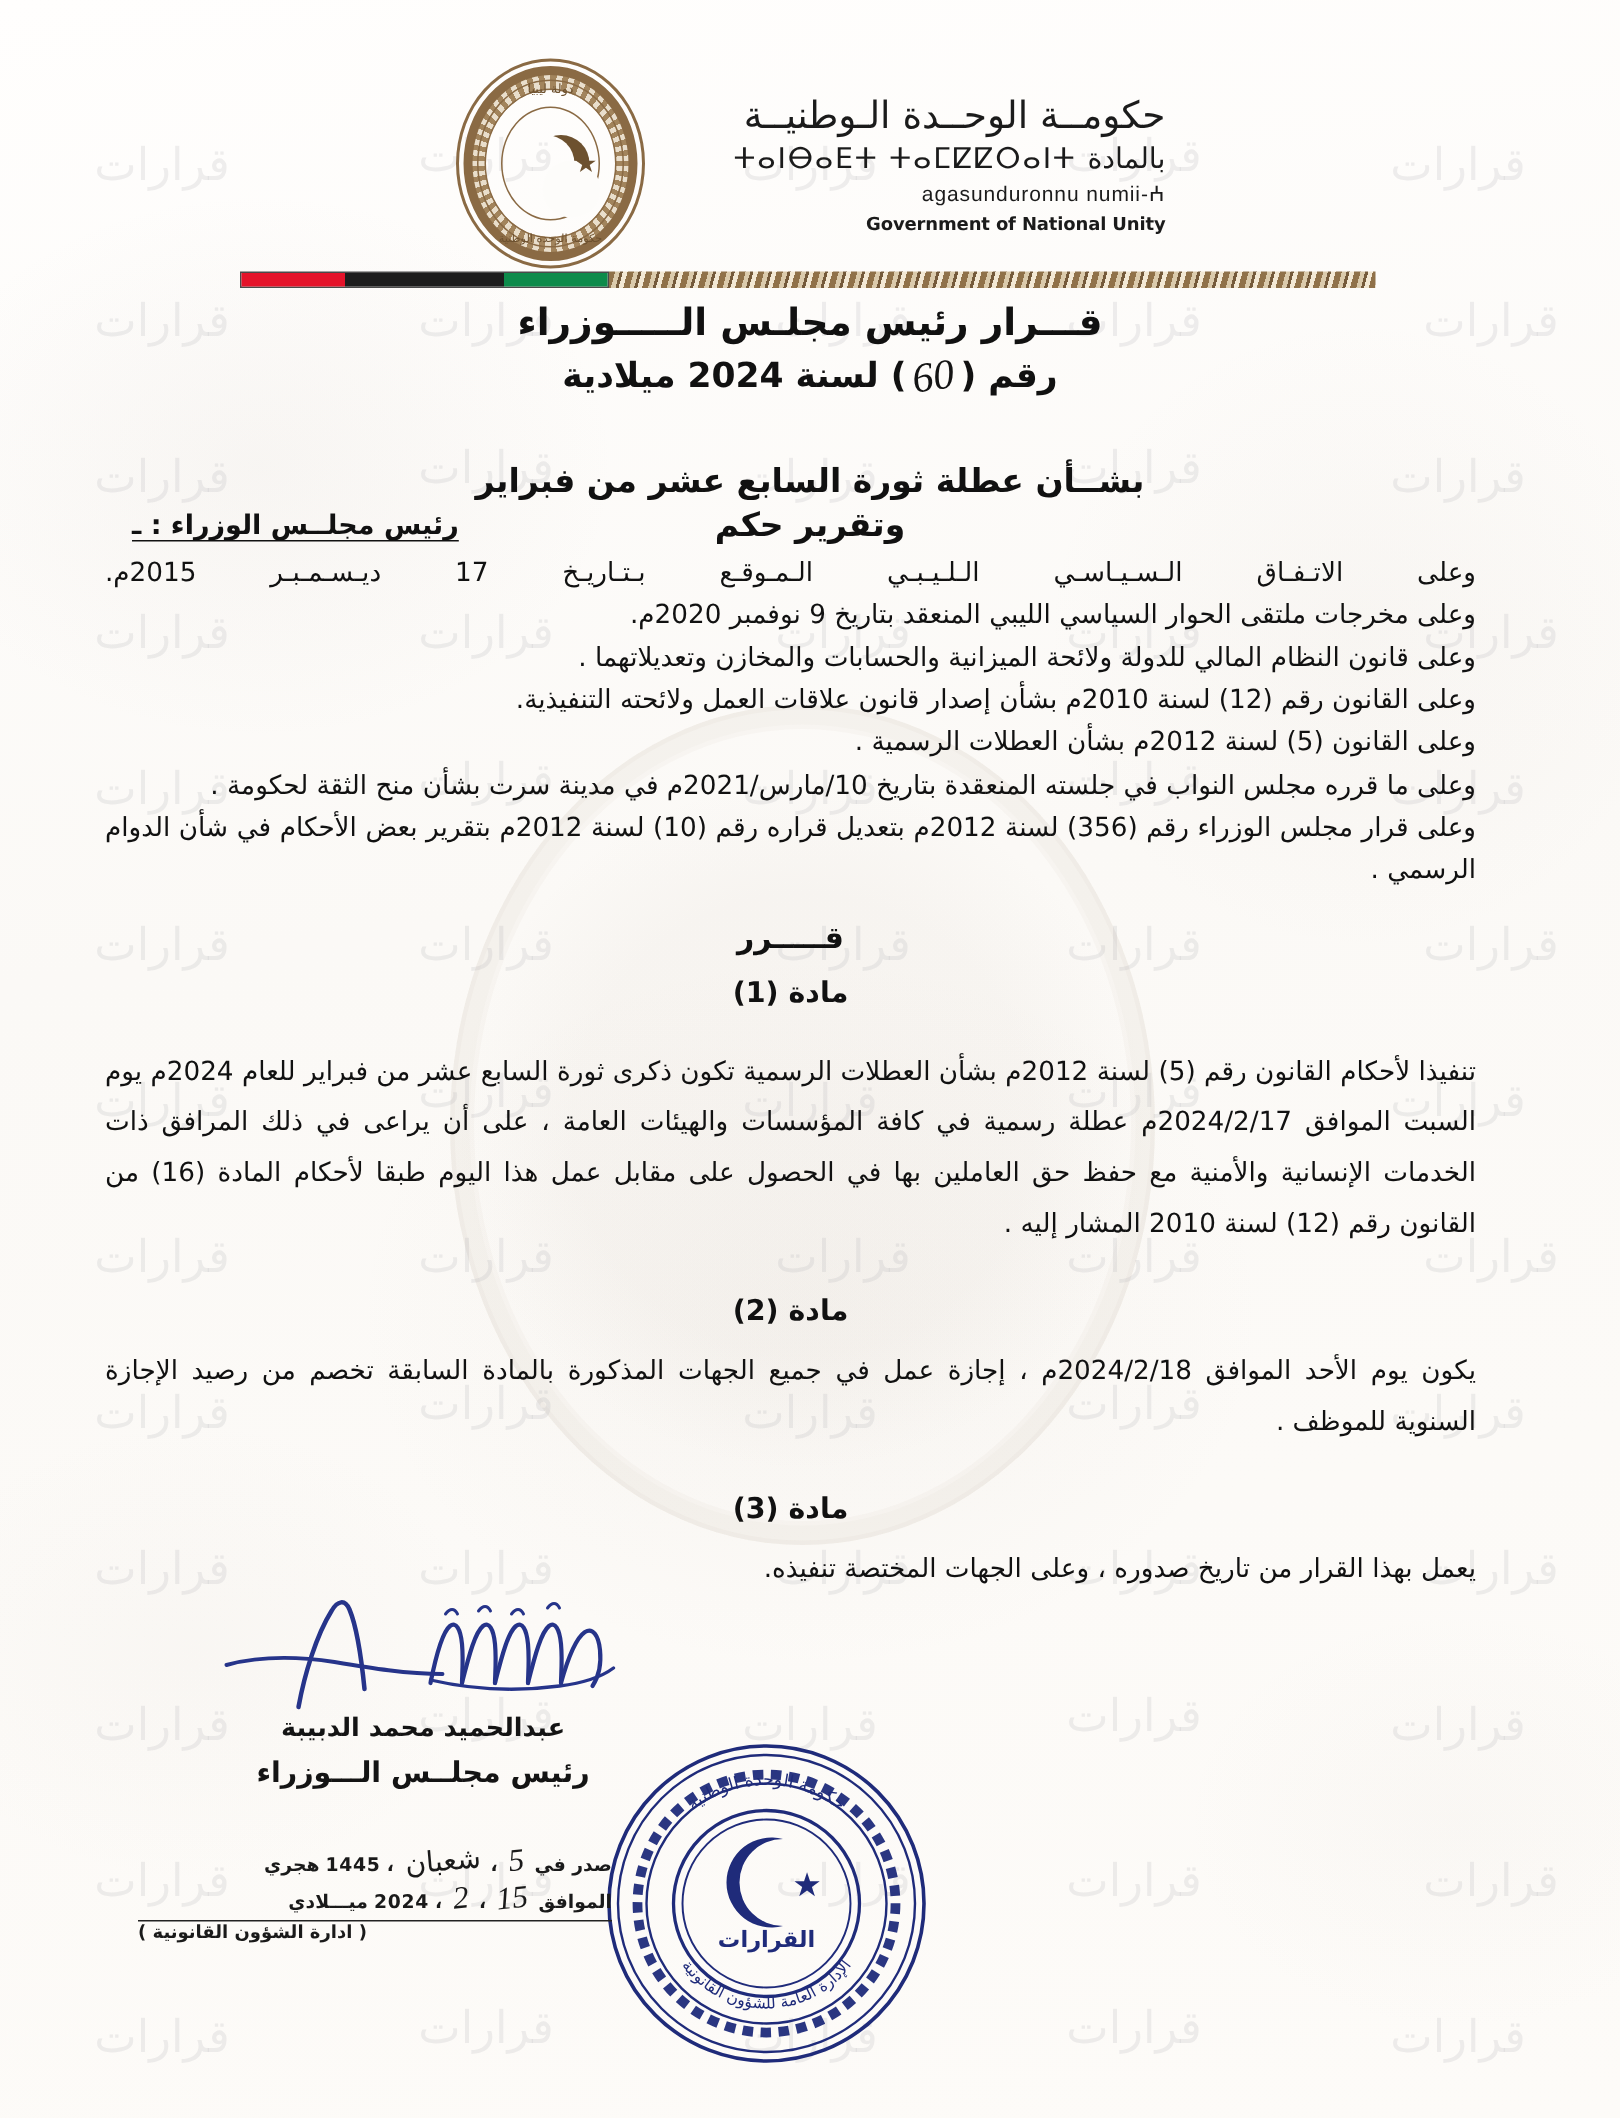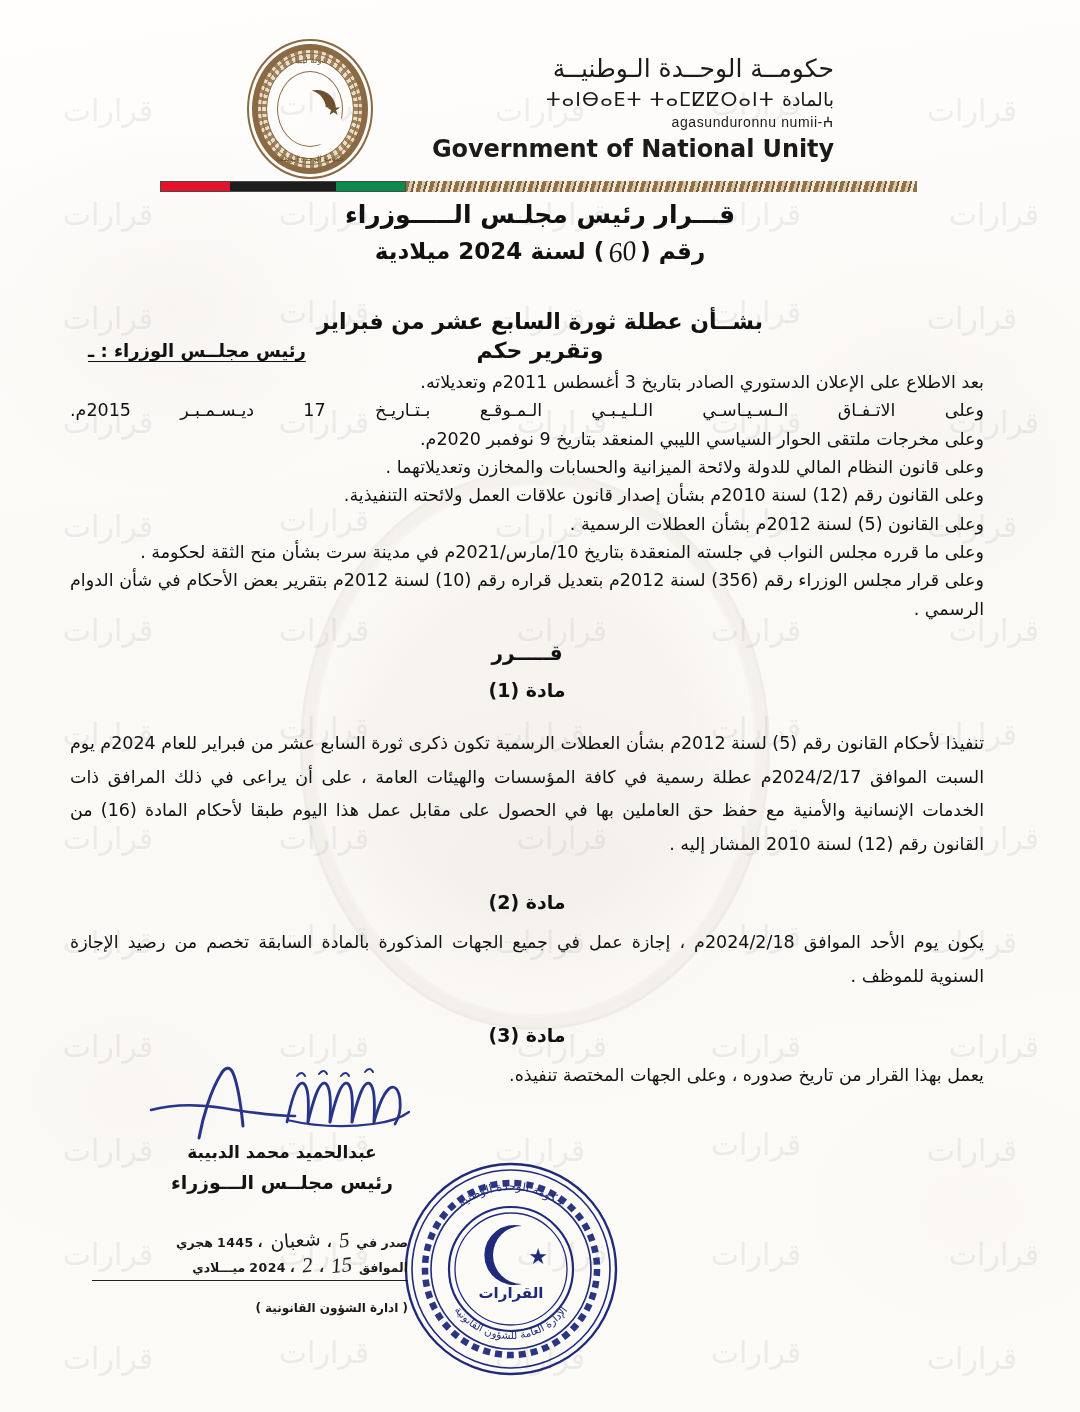--- a/index.html
+++ b/index.html
@@ -200,21 +200,21 @@
   }
   #header-text .lat {
     font-family: Liberation Sans, sans-serif;
     font-size: 14px;
     letter-spacing: .6px;
     direction: ltr;
     margin-top: 2px;
   }
   #header-text .en {
     font-family: "DejaVu Sans", sans-serif;
-    font-size: 24px;
+    font-size: 12px;
     font-weight: 700;
     letter-spacing: -.1px;
     direction: ltr;
     margin-top: 3px;
   }
 
   
   #rule {
     position: absolute;
     top: 181px;
@@ -415,22 +415,22 @@
   }
   .date-row .era { letter-spacing: .4px; }
   #date-rule {
     border-bottom: 1.6px solid #222;
     margin-top: 2px;
     width: 100%;
   }
   #date-dept {
     font-size: 12px;
     font-weight: 700;
-    text-align: right;
-    margin-top: 20px;
+    text-align: left;
+    margin-top: 0;
     letter-spacing: .4px;
   }
 </style>
 </head>
 <body>
 
 <div id="page">
 
   <div id="paper-texture"></div>
   <div id="ghost-seal"></div>
@@ -544,21 +544,20 @@
       </div>
       <div class="t3">بشــأن عطلة ثورة السابع عشر من فبراير</div>
       <div class="t4">وتقرير حكم</div>
     </div>
 
     <div id="body-text">
 
       <div class="addressee">رئيس مجلــس الوزراء : ـ</div>
 
       <div class="preamble">
-        <p>بعد الاطلاع على الإعلان الدستوري الصادر بتاريخ 3 أغسطس 2011م وتعديلاته.</p>
         <p class="justify-both">وعلى الاتـفـاق الـسـيـاسـي الـلـيـبـي الـمـوقـع بـتـاريـخ 17 ديـسـمـبـر 2015م.</p>
         <p>وعلى مخرجات ملتقى الحوار السياسي الليبي المنعقد بتاريخ 9 نوفمبر 2020م.</p>
         <p>وعلى قانون النظام المالي للدولة ولائحة الميزانية والحسابات والمخازن وتعديلاتهما .</p>
         <p>وعلى القانون رقم (12) لسنة 2010م بشأن إصدار قانون علاقات العمل ولائحته التنفيذية.</p>
         <p>وعلى القانون (5) لسنة 2012م بشأن العطلات الرسمية .</p>
         <p>وعلى ما قرره مجلس النواب في جلسته المنعقدة بتاريخ 10/مارس/2021م في مدينة سرت بشأن منح الثقة لحكومة .</p>
         <p>وعلى قرار مجلس الوزراء رقم (356) لسنة 2012م بتعديل قراره رقم (10) لسنة 2012م بتقرير بعض الأحكام في شأن الدوام الرسمي .</p>
       </div>
 
       <div class="decides">قـــــرر</div>

